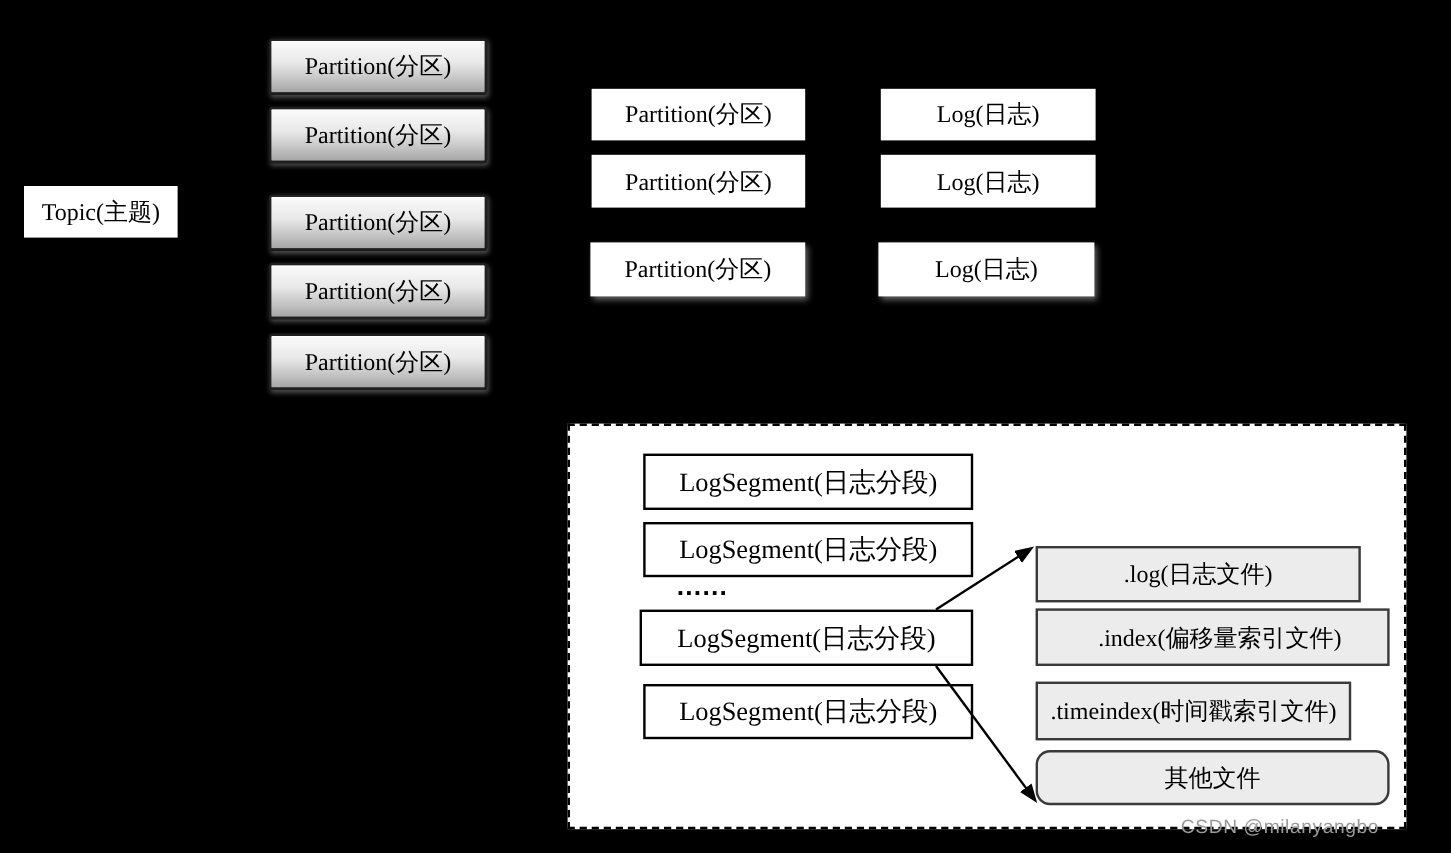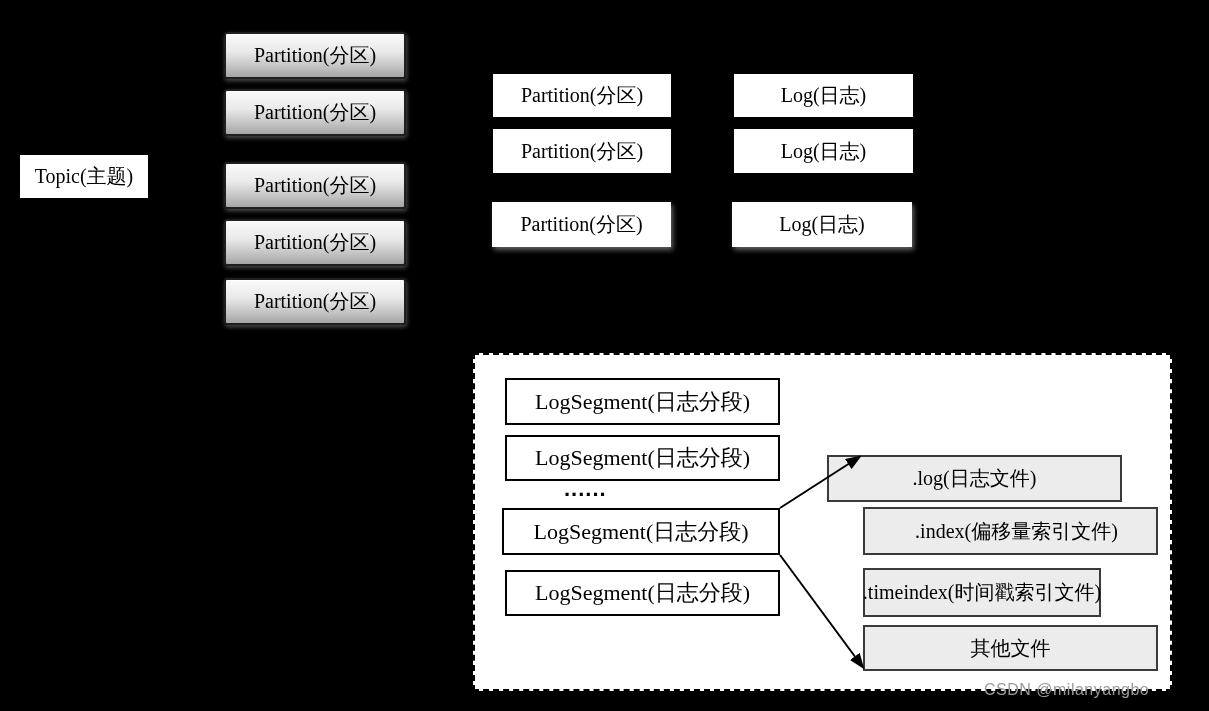--- a/index.html
+++ b/index.html
@@ -23,21 +23,21 @@
   }
   
   .plain { background:#ffffff; font-size:20px; }
   .shadowed { box-shadow:2px 3px 5px rgba(165,165,165,0.6); }
   
   .panel {
     position:absolute; box-sizing:border-box;
     background:#ffffff; border:2px dashed #000000;
   }
   
-  .seg { background:#ffffff; border:2px solid #000000; font-size:22px; }
+  .seg { background:#ffffff; border:2px solid #000000; font-size:22px;margin-left:31px; }
   
   .file { background:#ececec; border:2px solid #3a3a3a; font-size:20px; }
   .ellipsis {
     position:absolute; color:#000; font-size:22px; font-weight:bold;
     letter-spacing:1px; line-height:1;
   }
   .arrows { position:absolute; left:0; top:0; z-index:4; pointer-events:none; }
   .watermark {
     position:absolute; left:984px; top:681px; z-index:5;
     color:#9b9b9b; font-size:16px; letter-spacing:0.5px;
@@ -65,24 +65,24 @@
   <div class="box plain shadowed" style="left:732px; top:202px; width:180px; height:45px;">Log(日志)</div>
 
   <div class="panel" style="left:473px; top:353px; width:699px; height:338px;"></div>
 
   <div class="box seg" style="left:505px; top:378px; width:275px; height:47px;">LogSegment(日志分段)</div>
   <div class="box seg" style="left:505px; top:435px; width:275px; height:46px;">LogSegment(日志分段)</div>
   <div class="ellipsis" style="left:564px; top:478px;">......</div>
   <div class="box seg" style="left:502px; top:508px; width:278px; height:47px;">LogSegment(日志分段)</div>
   <div class="box seg" style="left:505px; top:570px; width:275px; height:46px;">LogSegment(日志分段)</div>
 
-  <div class="box file" style="left:827px; top:455px; width:295px; height:47px;text-align:center;">.log(日志文件)</div>
+  <div class="box file" style="left:863px; top:455px; width:271px; height:47px;text-align:center;">.log(日志文件)</div>
   <div class="box file" style="left:863px; top:507px; width:295px; height:48px;padding-left:12px;">.index(偏移量索引文件)</div>
-  <div class="box file" style="left:863px; top:568px; width:238px; height:49px;">.timeindex(时间戳索引文件)</div>
-  <div class="box file" style="left:863px; top:625px; width:295px; height:46px;">其他文件</div>
+  <div class="box file" style="left:863px; top:568px; width:263px; height:49px;">.timeindex(时间戳索引文件)</div>
+  <div class="box file" style="left:863px; top:625px; width:295px; height:46px;border-radius:12px;">其他文件</div>
 
   <svg class="arrows" width="1209" height="711" viewBox="0 0 1209 711">
     <defs>
       <marker id="ah" markerUnits="userSpaceOnUse" markerWidth="16" markerHeight="12" refX="2" refY="6" orient="auto">
         <path d="M0,0 L16,6 L0,12 Z" fill="#000"></path>
       </marker>
     </defs>
     <line x1="780" y1="508" x2="850" y2="463" stroke="#000" stroke-width="2" marker-end="url(#ah)"></line>
     <line x1="780" y1="555" x2="856" y2="658" stroke="#000" stroke-width="2" marker-end="url(#ah)"></line>
   </svg>

